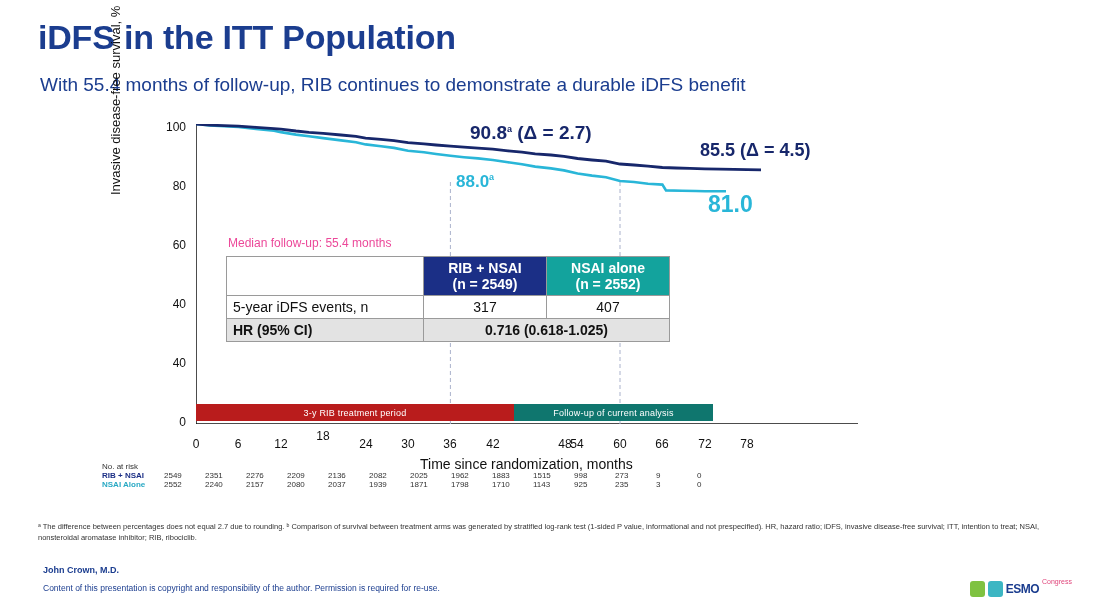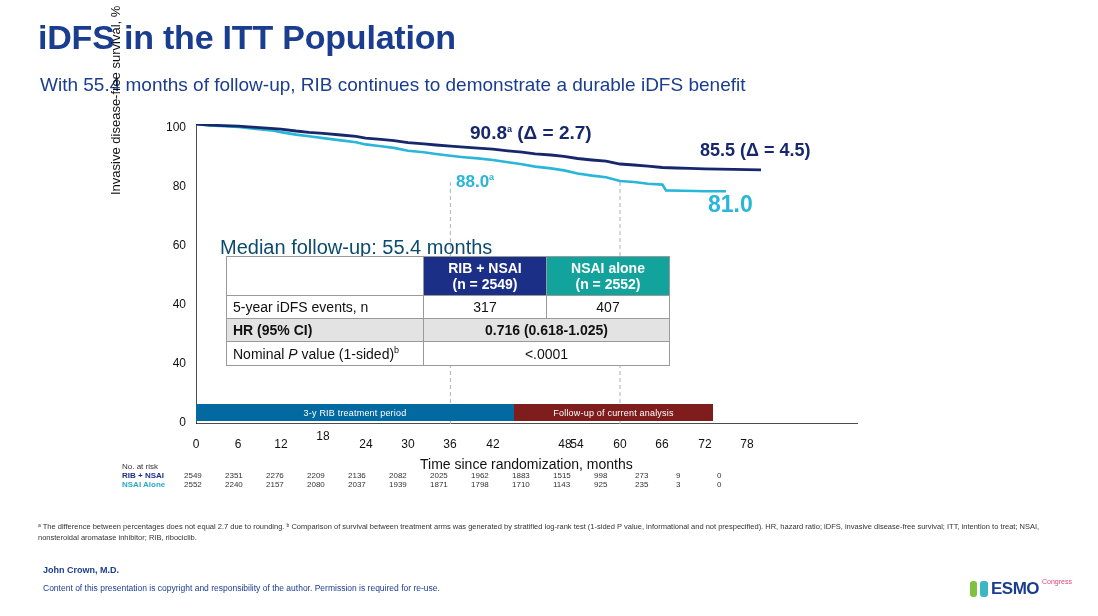--- a/index.html
+++ b/index.html
@@ -85,35 +85,35 @@
   .ann.dark { color: #17276b; }
   .ann.light { color: #29b6d8; }
 
   
   .bar-treat {
     position: absolute;
     left: 196px;
     top: 404px;
     width: 318px;
     height: 17px;
-    background: #0369a1;
+    background: #b91c1c;
     color: #ffffff;
     font-size: 9px;
     display: flex;
     align-items: center;
     justify-content: center;
     letter-spacing: .2px;
   }
   .bar-follow {
     position: absolute;
     left: 514px;
     top: 404px;
     width: 199px;
     height: 17px;
-    background: #7f1d1d;
+    background: #0f766e;
     color: #ffffff;
     font-size: 9px;
     display: flex;
     align-items: center;
     justify-content: center;
     letter-spacing: .2px;
   }
 
   
   .stats {
@@ -148,32 +148,32 @@
     background: #13a39d;
     color: #fff;
     font-weight: bold;
     line-height: 1.15;
     width: 110px;
   }
   .stats .hdr-blank { border-top: none; border-left: none; }
   .stats tr.shade td { background: #e3e3e3; font-weight: bold; }
   .median-note {
     position: absolute;
-    left: 220px;
+    left: 228px;
     top: 236px;
-    font-size: 20px;
-    color: #0c4a6e;
+    font-size: 12px;
+    color: #ec4899;
   }
   .italic { font-style: italic; }
   sup { font-size: 9px; }
 
   
   .risk {
     position: absolute;
-    left: 122px;
+    left: 102px;
     top: 462px;
     font-size: 8px;
     color: #333;
   }
   .risk .rtitle { color:#333; }
   .risk table { border-collapse: collapse; }
   .risk td {
     padding: 0 0 0 0;
     white-space: nowrap;
   }
@@ -214,21 +214,21 @@
     height: 30px;
     background: #ffffff;
     border-radius: 3px;
     display: flex;
     align-items: center;
     gap: 3px;
     padding-left: 6px;
     box-sizing: border-box;
   }
   .esmo .swatch { width: 16px; height: 16px; border-radius: 3px; }
-  .esmo .word { font-size: 17px; font-weight: bold; color: #1b3d8f; letter-spacing: -0.5px; }
+  .esmo .word { font-size: 12px; font-weight: bold; color: #1b3d8f; letter-spacing: -0.5px; }
   .esmo .cong { font-size: 7px; color: #e0457b; align-self: flex-start; margin-top: 4px; }
 </style>
 </head>
 <body>
 
 <div id="slide">
 
   <div class="title">iDFS in the ITT Population</div>
   <div class="subtitle">With 55.4 months of follow-up, RIB continues to demonstrate a durable iDFS benefit</div>
 
@@ -324,24 +324,20 @@
       </th>
     </tr>
     <tr>
       <td class="lbl">5-year iDFS events, n</td>
       <td>317</td>
       <td>407</td>
     </tr>
     <tr class="shade">
       <td class="lbl">HR (95% CI)</td>
       <td colspan="2">0.716 (0.618-1.025)</td>
-    </tr>
-    <tr>
-      <td class="lbl">Nominal <span class="italic">P</span> value (1-sided)<sup>b</sup></td>
-      <td colspan="2">&lt;.0001</td>
     </tr>
   </tbody>
     </table>
 
   <div class="risk">
     <div class="rtitle">No. at risk</div>
     <table>
       <tbody>
           <tr>
         <td class="name rib">RIB + NSAI</td>

